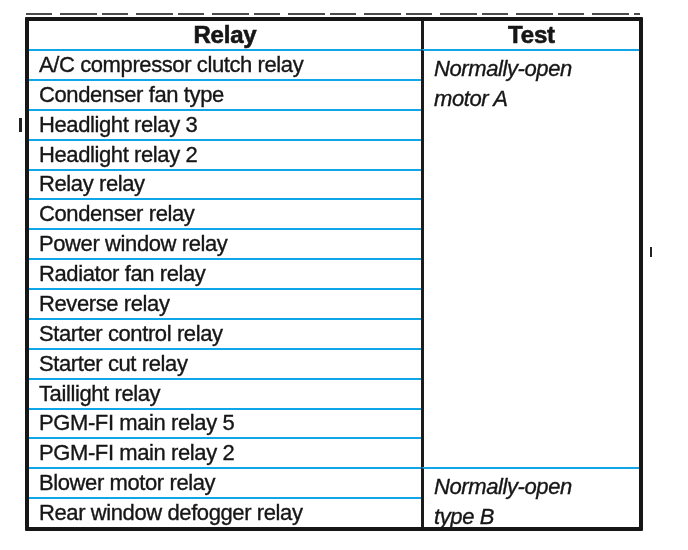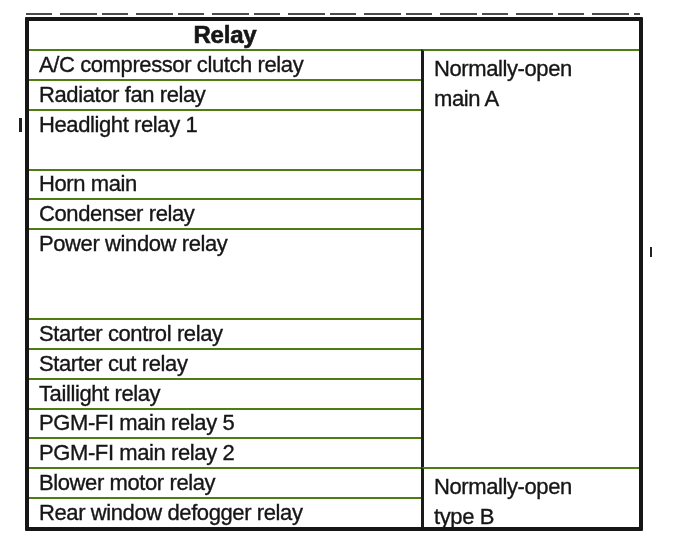--- a/index.html
+++ b/index.html
@@ -33,21 +33,21 @@
   .relay-table{
     position:absolute;left:25px;top:17px;width:618px;height:514px;
     border:4px solid var(--ink);
     border-radius:1px;
     display:grid;
     grid-template-columns:392px 1fr;
     grid-template-rows:28px repeat(16,1fr);
     background:var(--paper);
   }
   .cell{
-    border-top:2px solid #4d7c0f;
+    border-top:2px solid #0ea5e9;
     display:flex;align-items:center;
     padding:0 6px 0 10px;
     font-size:22px;
     letter-spacing:-0.4px;
     white-space:nowrap;overflow:hidden;
     -webkit-text-stroke:0.35px currentColor;
   }
   .col1{grid-column:1;}
   .col2{grid-column:2;border-left:3px solid #1b1b1b;}
   .hdr{
@@ -56,53 +56,58 @@
     padding:0;
     font-weight:700;
     font-size:24px;
     letter-spacing:-0.2px;
     -webkit-text-stroke:0.6px currentColor;
   }
   .merged{
     display:block;
     padding-top:3px;
     line-height:30px;
+    font-style:italic;
   }
   .merged span{display:block;}
 </style>
 </head>
 <body>
 
 <div class="page">
 
   <div class="scan-noise-top"></div>
   <div class="scan-speck speck-left"></div>
   <div class="scan-speck speck-right"></div>
 
   <div class="relay-table">
 
     <div class="cell col1 hdr" style="grid-row:1">Relay</div>
+    <div class="cell col2 hdr" style="grid-row:1">Test</div>
 
     <div class="cell col1" style="grid-row:2">A/C compressor clutch relay</div>
-    <div class="cell col1" style="grid-row:3">Radiator fan relay</div>
-    <div class="cell col1" style="grid-row:4">Headlight relay 1</div>
-    <div class="cell col1" style="grid-row:6">Horn main</div>
+    <div class="cell col1" style="grid-row:3">Condenser fan type</div>
+    <div class="cell col1" style="grid-row:4">Headlight relay 3</div>
+    <div class="cell col1" style="grid-row:5">Headlight relay 2</div>
+    <div class="cell col1" style="grid-row:6">Relay relay</div>
     <div class="cell col1" style="grid-row:7">Condenser relay</div>
     <div class="cell col1" style="grid-row:8">Power window relay</div>
+    <div class="cell col1" style="grid-row:9">Radiator fan relay</div>
+    <div class="cell col1" style="grid-row:10">Reverse relay</div>
     <div class="cell col1" style="grid-row:11">Starter control relay</div>
     <div class="cell col1" style="grid-row:12">Starter cut relay</div>
     <div class="cell col1" style="grid-row:13">Taillight relay</div>
     <div class="cell col1" style="grid-row:14">PGM-FI main relay 5</div>
     <div class="cell col1" style="grid-row:15">PGM-FI main relay 2</div>
     <div class="cell col1" style="grid-row:16">Blower motor relay</div>
     <div class="cell col1" style="grid-row:17">Rear window defogger relay</div>
 
     <div class="cell col2 merged" style="grid-row:2 / span 14">
       <span>Normally-open</span>
-      <span>main A</span>
+      <span>motor A</span>
     </div>
 
     <div class="cell col2 merged" style="grid-row:16 / span 2">
       <span>Normally-open</span>
       <span>type B</span>
     </div>
 
   </div>
 </div>
 

